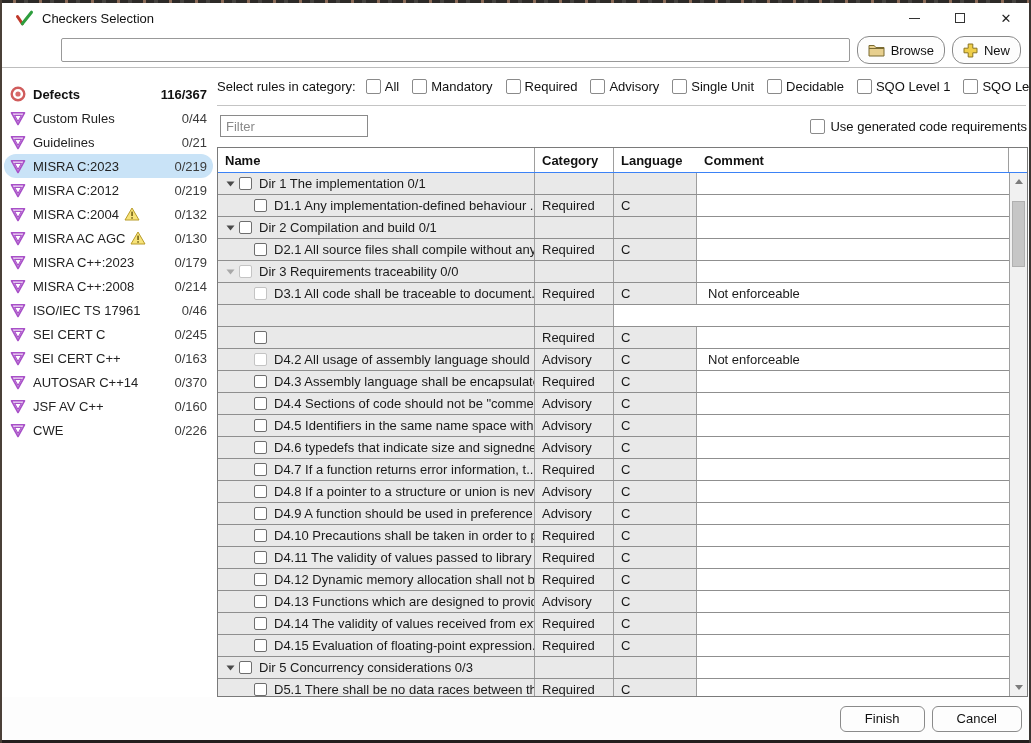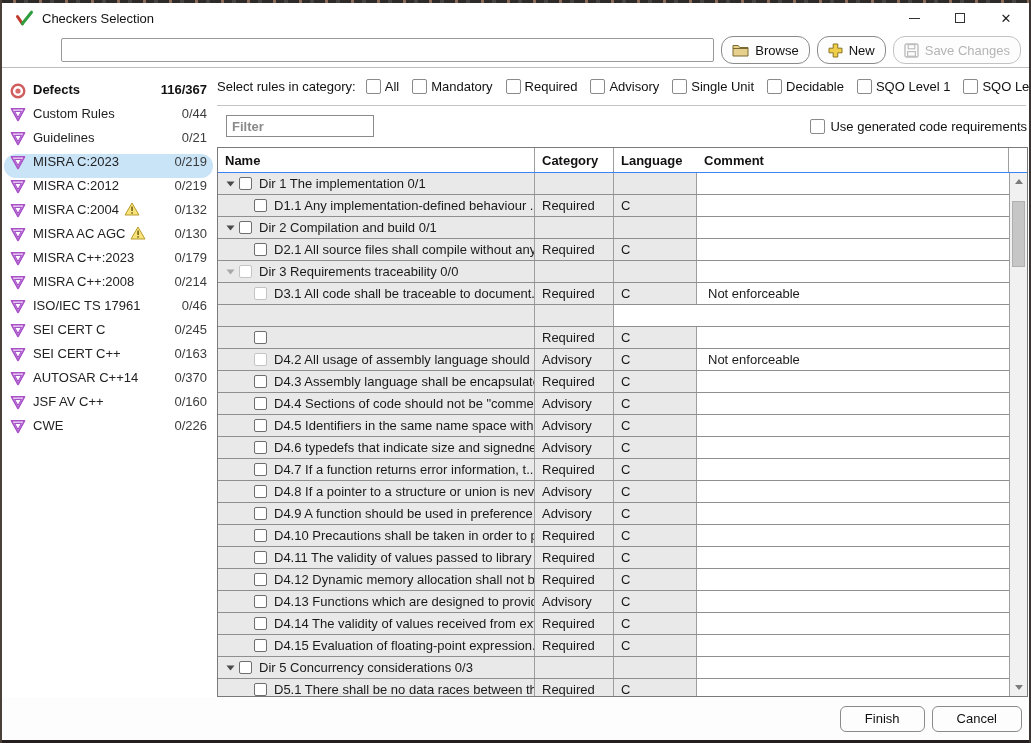--- a/index.html
+++ b/index.html
@@ -42,21 +42,21 @@
   .btn.disabled{ color:#b5b5b5; border-color:#c2c2c2; }
 
   .divider-h{ height:1px; flex:0 0 1px; background:#bdbdbd; }
 
   
   .content{ flex:1; display:flex; background:#fff; overflow:hidden; }
 
   
   .sidebar{ width:215px; flex:0 0 215px; padding-top:14px; }
   .sb-item{
-    height:24px; margin:0 4px 0 2px; display:flex; align-items:flex-start; border-radius:12px;
+    height:24px; margin:0 4px 0 2px; display:flex; align-items:center; border-radius:12px;
     padding:0 6px 0 5px; font-size:13px; color:#222;
   }
   .sb-item.selected{ background:#c9e3f7; }
   .sb-item.bold .sb-label, .sb-item.bold .sb-count{ font-weight:bold; color:#111; }
   .sb-icon{ width:17px; height:17px; display:inline-flex; align-items:center; justify-content:center; flex:0 0 17px; }
   .sb-label{ margin-left:7px; white-space:nowrap; }
   .sb-warning{ margin-left:5px; display:inline-flex; }
   .sb-count{ margin-left:auto; color:#3c3c3c; }
 
   
@@ -67,22 +67,22 @@
   .cat-opt{ display:inline-flex; align-items:center; margin-right:13px; white-space:nowrap; }
   .cb{
     width:15px; height:15px; border:1px solid #8a8a8a; border-radius:2px; background:#fff;
     display:inline-block; flex:0 0 auto;
   }
   .cat-opt .cb{ margin-right:4px; }
   .main-divider{ height:1px; flex:0 0 1px; background:#c4c4c4; margin-right:3px; }
 
   .filter-row{ height:41px; flex:0 0 41px; display:flex; align-items:center; padding-right:2px; }
   .filter-input{
-    width:148px; height:22px; margin-left:9px; border:1px solid #8a8a8a; font-size:13px; padding:0 5px;
-    outline:none; font-family:inherit; align-self:flex-start; margin-top:9px;font-weight:bold;
+    width:148px; height:22px; margin-left:3px; border:1px solid #8a8a8a; font-size:13px; padding:0 5px;
+    outline:none; font-family:inherit; align-self:flex-start; margin-top:9px;
   }
   .filter-input::placeholder{ color:#8a8a8a; opacity:1; }
   .gen-code{ margin-left:auto; display:inline-flex; align-items:center; font-size:13px; color:#111; white-space:nowrap; }
   .gen-code .cb{ margin-right:5px; }
 
   
   .rules-table{
     width:811px; height:550px; flex:0 0 550px; border:1px solid #7a7a7a; background:#fff;
     display:flex; flex-direction:column; overflow:hidden; position:relative;
   }
@@ -158,28 +158,20 @@
         <path d="M1 2.5 h5.2 l1.6 2 H16 v8.5 H1 Z" fill="#e7cf8e" stroke="#7a6a30" stroke-width="1"></path>
         <path d="M1 5.5 H16" stroke="#7a6a30" stroke-width="1"></path>
       </svg>
       <span>Browse</span>
     </div>
     <div class="btn">
       <svg width="15" height="15" viewBox="0 0 15 15">
         <path d="M5.2 1 h4.6 v4.2 h4.2 v4.6 h-4.2 v4.2 h-4.6 v-4.2 H1 V5.2 h4.2 Z" fill="#efce4a" stroke="#8a7520" stroke-width="1" stroke-linejoin="round"></path>
       </svg>
       <span>New</span>
-    </div>
-    <div class="btn disabled">
-      <svg width="15" height="15" viewBox="0 0 15 15">
-        <rect x="1" y="1" width="13" height="13" rx="1.5" fill="none" stroke="#bcbcbc" stroke-width="1.4"></rect>
-        <rect x="4.2" y="1.6" width="6.6" height="4.2" fill="none" stroke="#bcbcbc" stroke-width="1.2"></rect>
-        <rect x="3.6" y="8.6" width="7.8" height="4.6" fill="none" stroke="#bcbcbc" stroke-width="1.2"></rect>
-      </svg>
-      <span>Save Changes</span>
     </div>
   </div>
 
   <div class="divider-h"></div>
 
   <div class="content">
 
     <div class="sidebar">
         <div class="sb-item bold">
     <span class="sb-icon">

